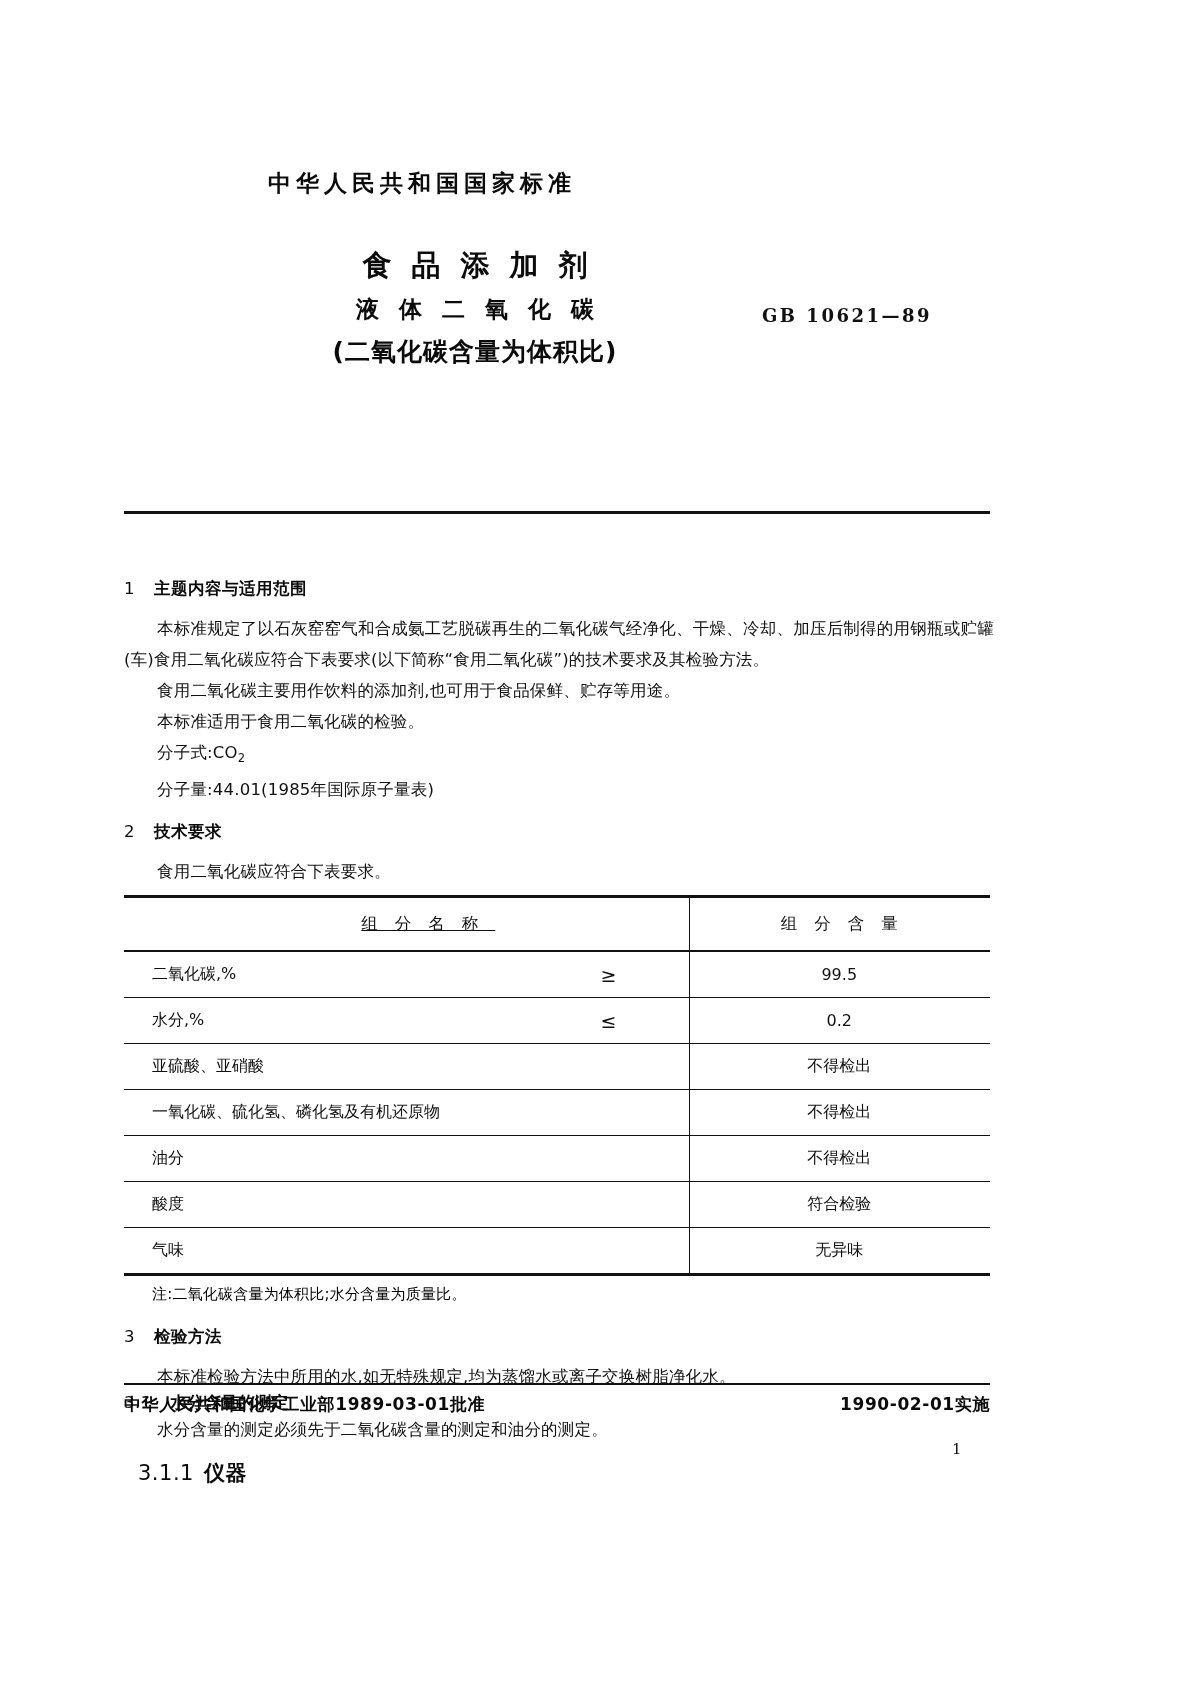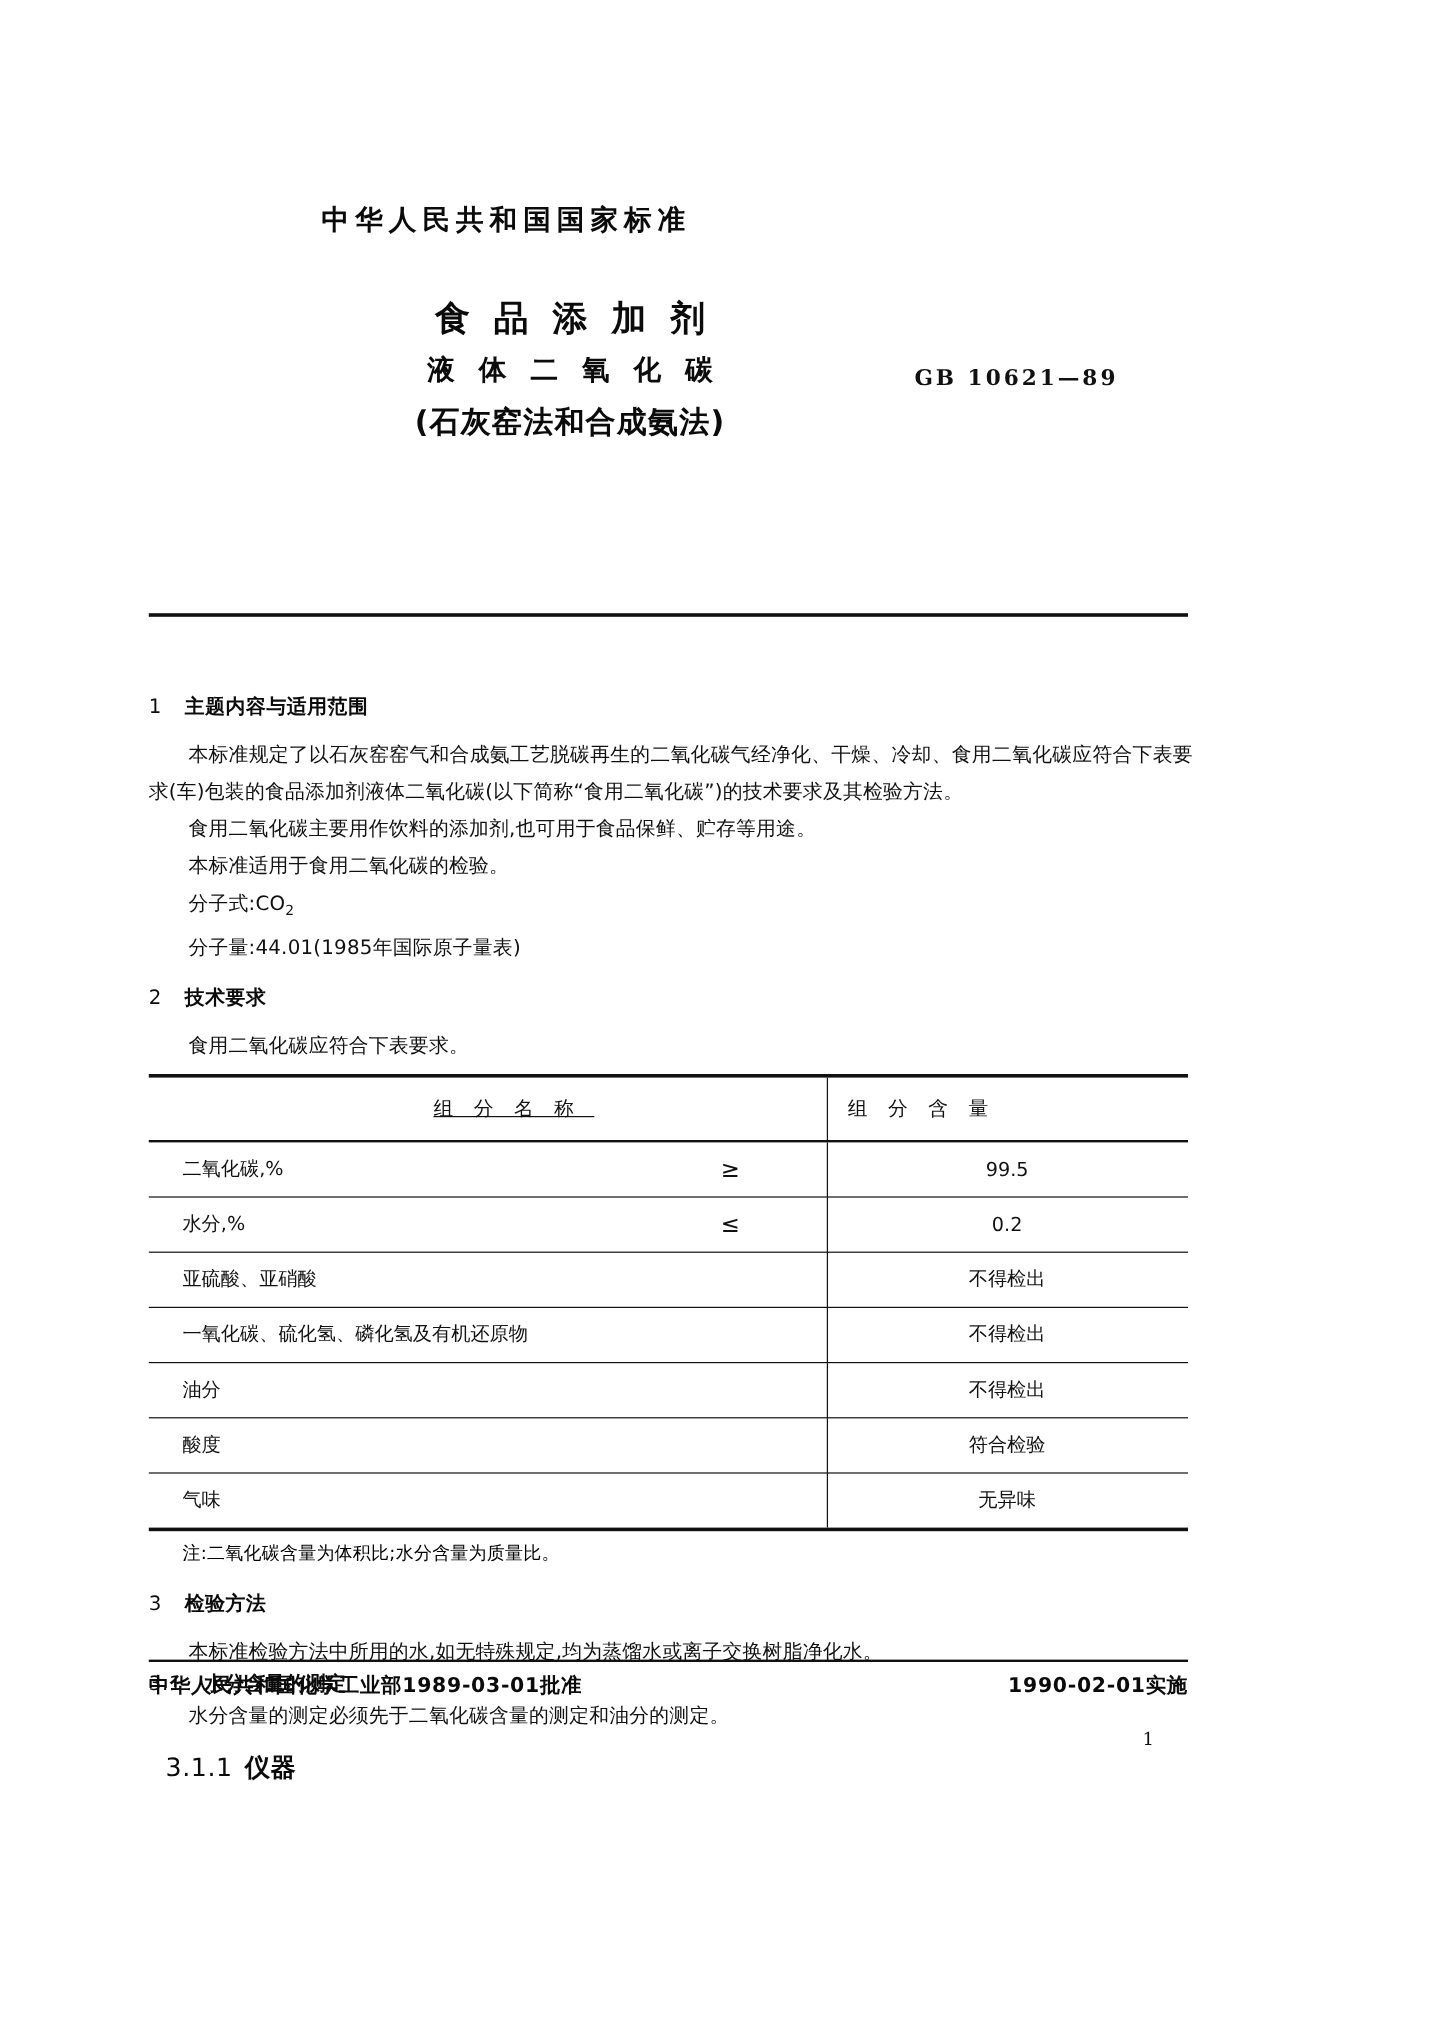--- a/index.html
+++ b/index.html
@@ -211,21 +211,21 @@
   .th-text {
     display: block;
     text-align: center;
     letter-spacing: 17px;
     text-indent: 17px;
     font-size: 16.5px;
     text-decoration: underline;
   }
   .th-text-r {
     display: block;
-    text-align: left;
+    text-align: center;
     letter-spacing: 17px;
     text-indent: 17px;
     font-size: 16.5px;
   }
   .op {
     position: absolute;
     right: 72px;
     top: 50%;
     transform: translateY(-50%);
     font-family: "DejaVu Sans", sans-serif;
@@ -276,35 +276,35 @@
 
 <div class="page">
 
   <div class="masthead">
     <div class="nat-standard">中华人民共和国国家标准</div>
   </div>
 
   <div class="title-block">
     <div class="title-line1">食品添加剂</div>
     <div class="title-line2">液体二氧化碳</div>
-    <div class="title-line3">(石灰窑法和合成氨法)</div>
+    <div class="title-line3">(二氧化碳含量为体积比)</div>
   </div>
 
   <div class="std-number">GB 10621—89</div>
 
 
   <div class="rule-top"></div>
 
   <div class="content">
 
     <div class="h-sec">
       <span class="num">1</span><span>主题内容与适用范围</span>
     </div>
     <div class="gap-s"></div>
-    <p class="para indent">本标准规定了以石灰窑窑气和合成氨工艺脱碳再生的二氧化碳气经净化、干燥、冷却、食用二氧化碳应符合下表要求(车)包装的食品添加剂液体二氧化碳(以下简称“食用二氧化碳”)的技术要求及其检验方法。</p>
+    <p class="para indent">本标准规定了以石灰窑窑气和合成氨工艺脱碳再生的二氧化碳气经净化、干燥、冷却、加压后制得的用钢瓶或贮罐(车)食用二氧化碳应符合下表要求(以下简称“食用二氧化碳”)的技术要求及其检验方法。</p>
     <p class="para indent">食用二氧化碳主要用作饮料的添加剂,也可用于食品保鲜、贮存等用途。</p>
     <p class="para indent">本标准适用于食用二氧化碳的检验。</p>
     <p class="para indent"><span>分子式:CO</span><sub>2</sub></p>
     <p class="para indent">分子量:44.01(1985年国际原子量表)</p>
 
     <div class="gap-m"></div>
 
     <div class="h-sec">
       <span class="num">2</span><span>技术要求</span>
     </div>

